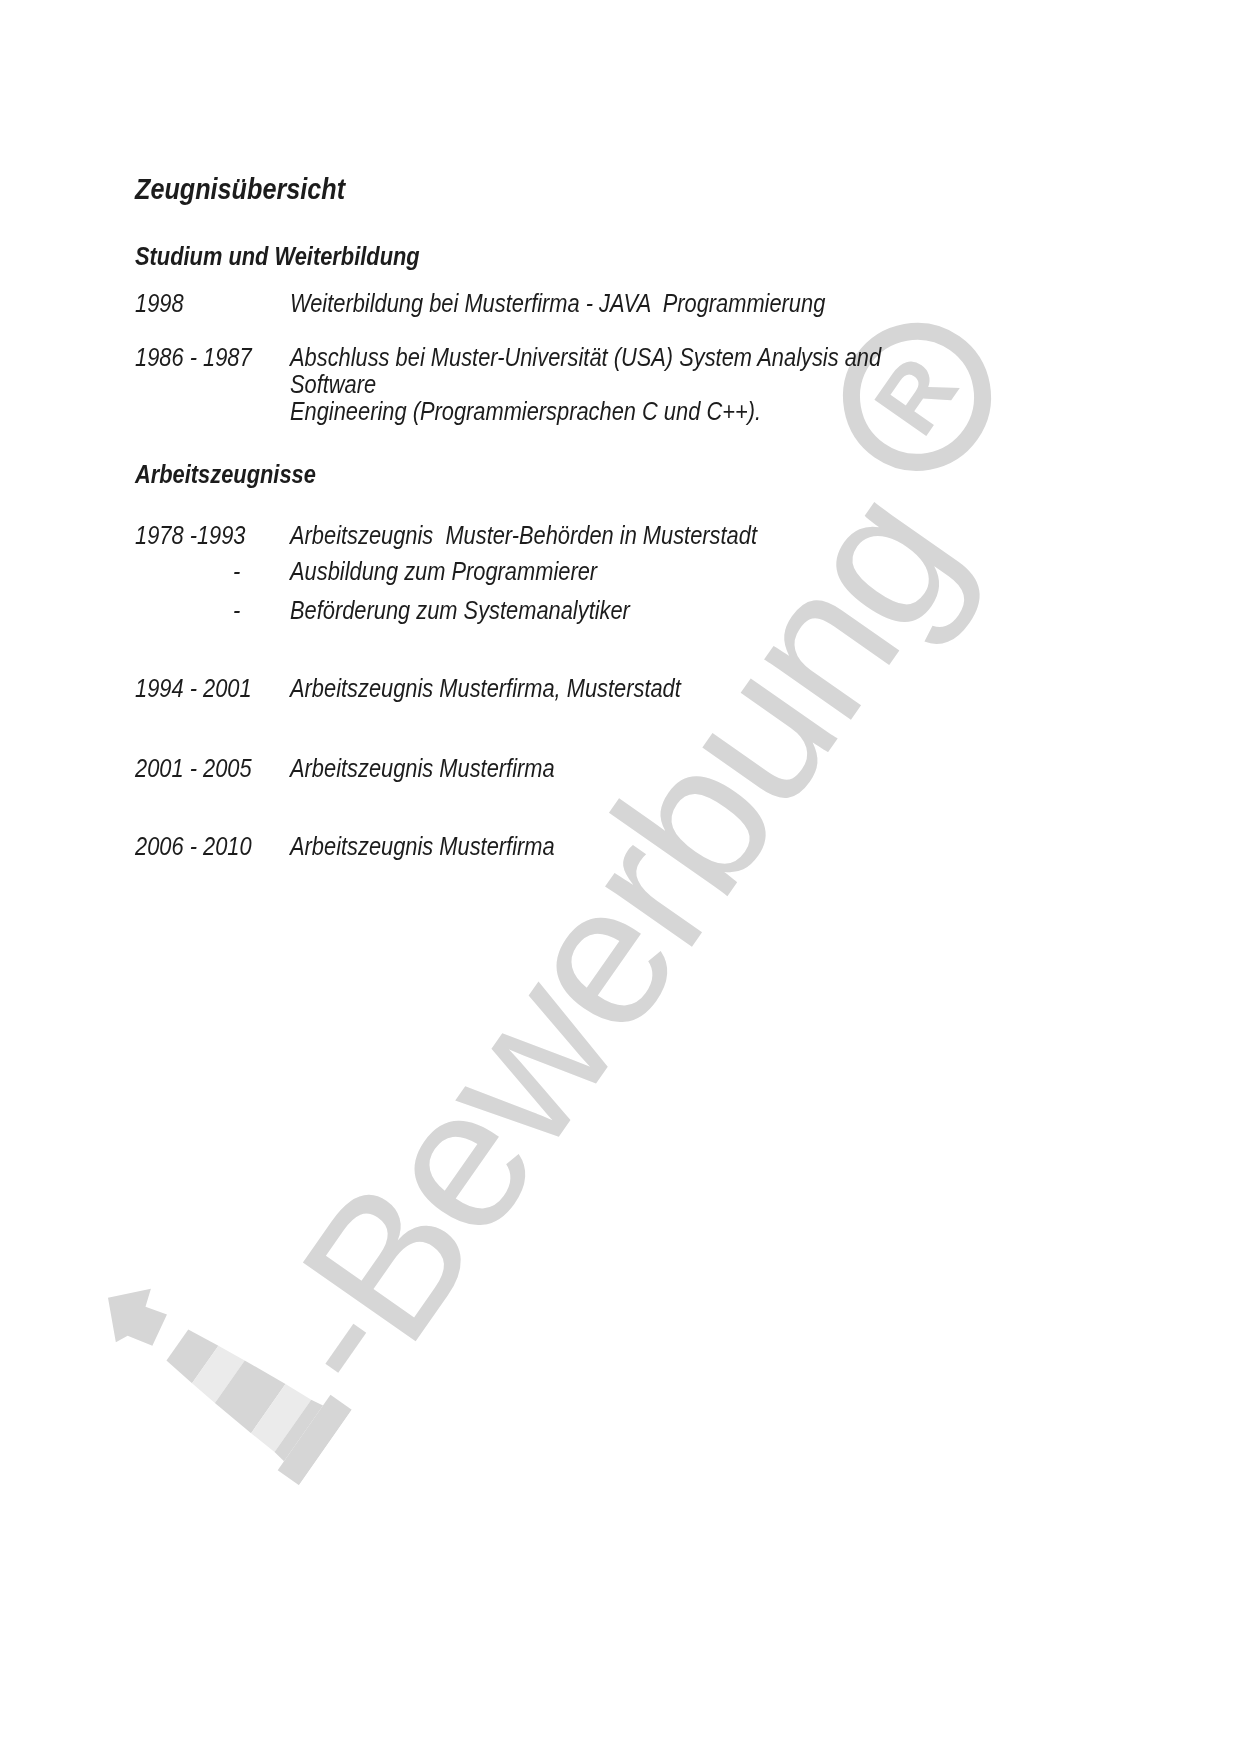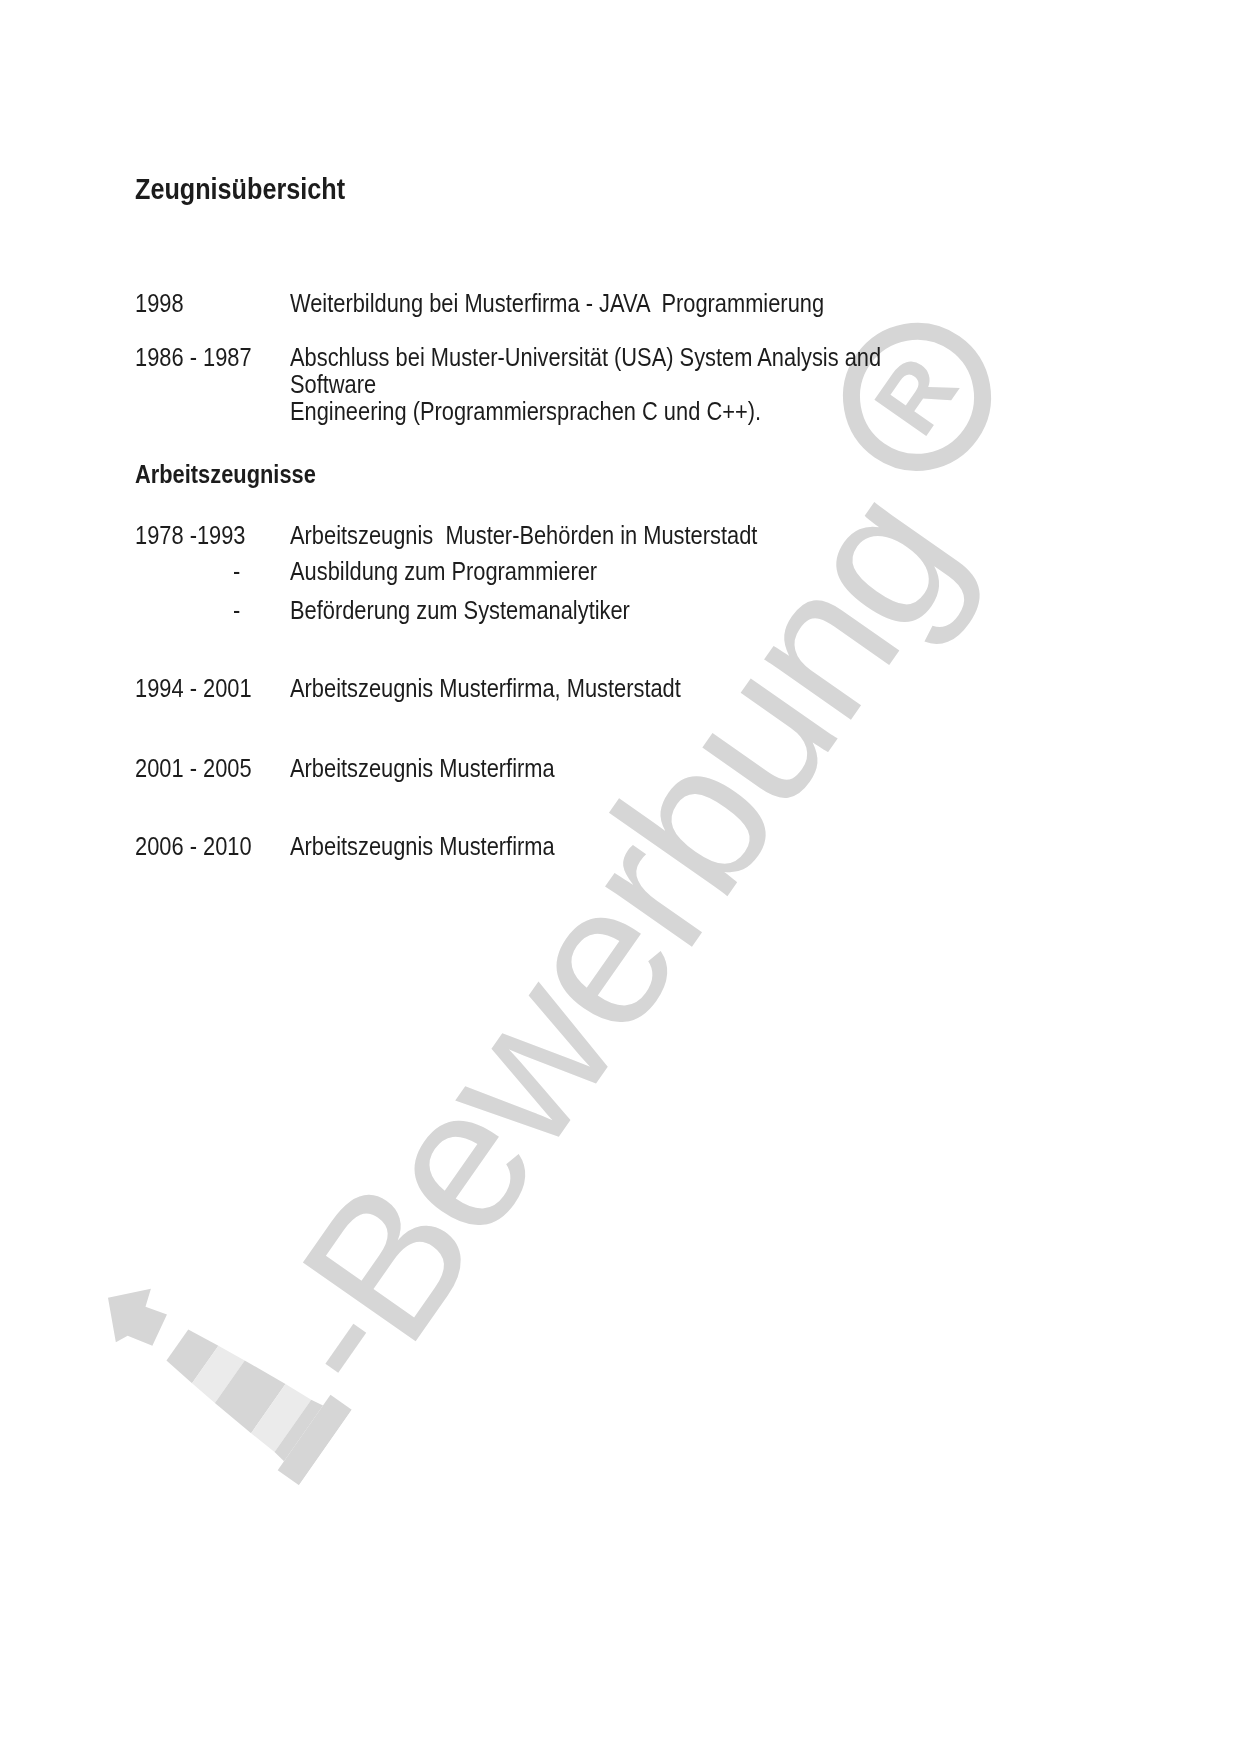--- a/index.html
+++ b/index.html
@@ -63,21 +63,21 @@
   }
   .wm-reg-letter {
     font-size: 92px;
     font-weight: bold;
     line-height: 1;
     color: #d6d6d6;
     transform: translateY(-2px);
   }
   
   .content { position: absolute; inset: 0; z-index: 1; }
-  .abs { position: absolute; left: 135px; }
+  .abs { position: absolute; left: 135px; font-style: italic; }
   .ctext {
     display: inline-block;
     transform: scaleX(0.84);
     transform-origin: 0 0;
     white-space: pre-wrap;
     line-height: 27px;
     font-size: 26px;
   }
   .doc-title .ctext {
     font-size: 30px;
@@ -116,20 +116,23 @@
       <span class="wm-reg-letter">R</span>
     </span>
   </div>
 
   <div class="content">
 
     <div class="abs doc-title" style="top:174px">
       <span class="ctext">Zeugnisübersicht</span>
     </div>
 
+    <div class="abs sec-heading" style="top:243px">
+      <span class="ctext">Studium und Weiterbildung</span>
+    </div>
 
     <div class="abs entry-row" style="top:290px">
       <span class="ctext entry-period">1998</span>
       <span class="ctext entry-text">Weiterbildung bei Musterfirma - JAVA  Programmierung</span>
     </div>
 
     <div class="abs entry-row" style="top:344px">
       <span class="ctext entry-period">1986 - 1987</span>
       <span class="ctext entry-text">Abschluss bei Muster-Universität (USA) System Analysis and Software
 Engineering (Programmiersprachen C und C++).</span>

